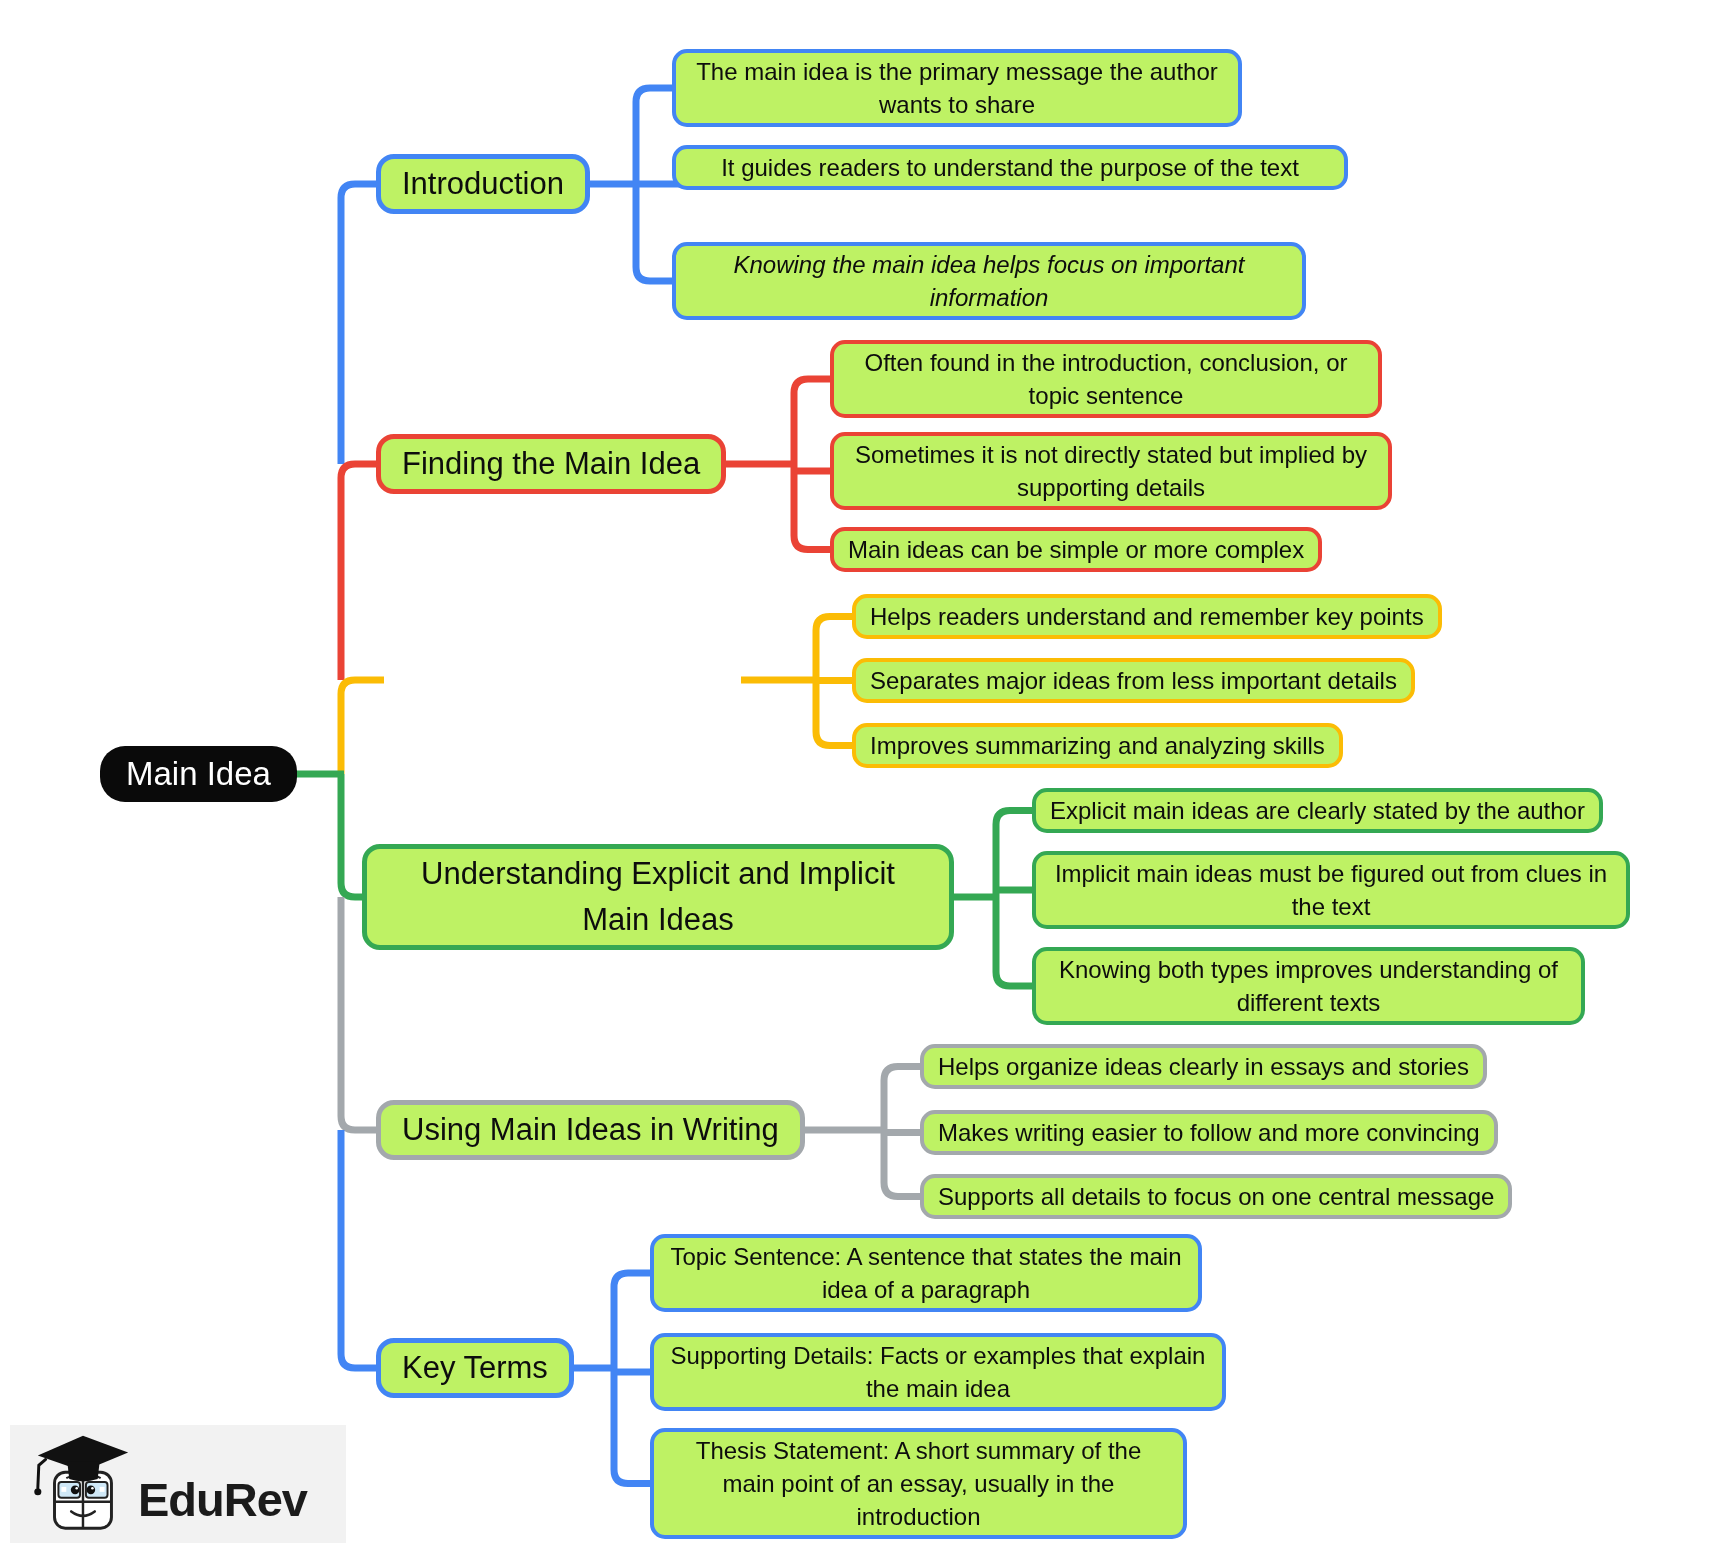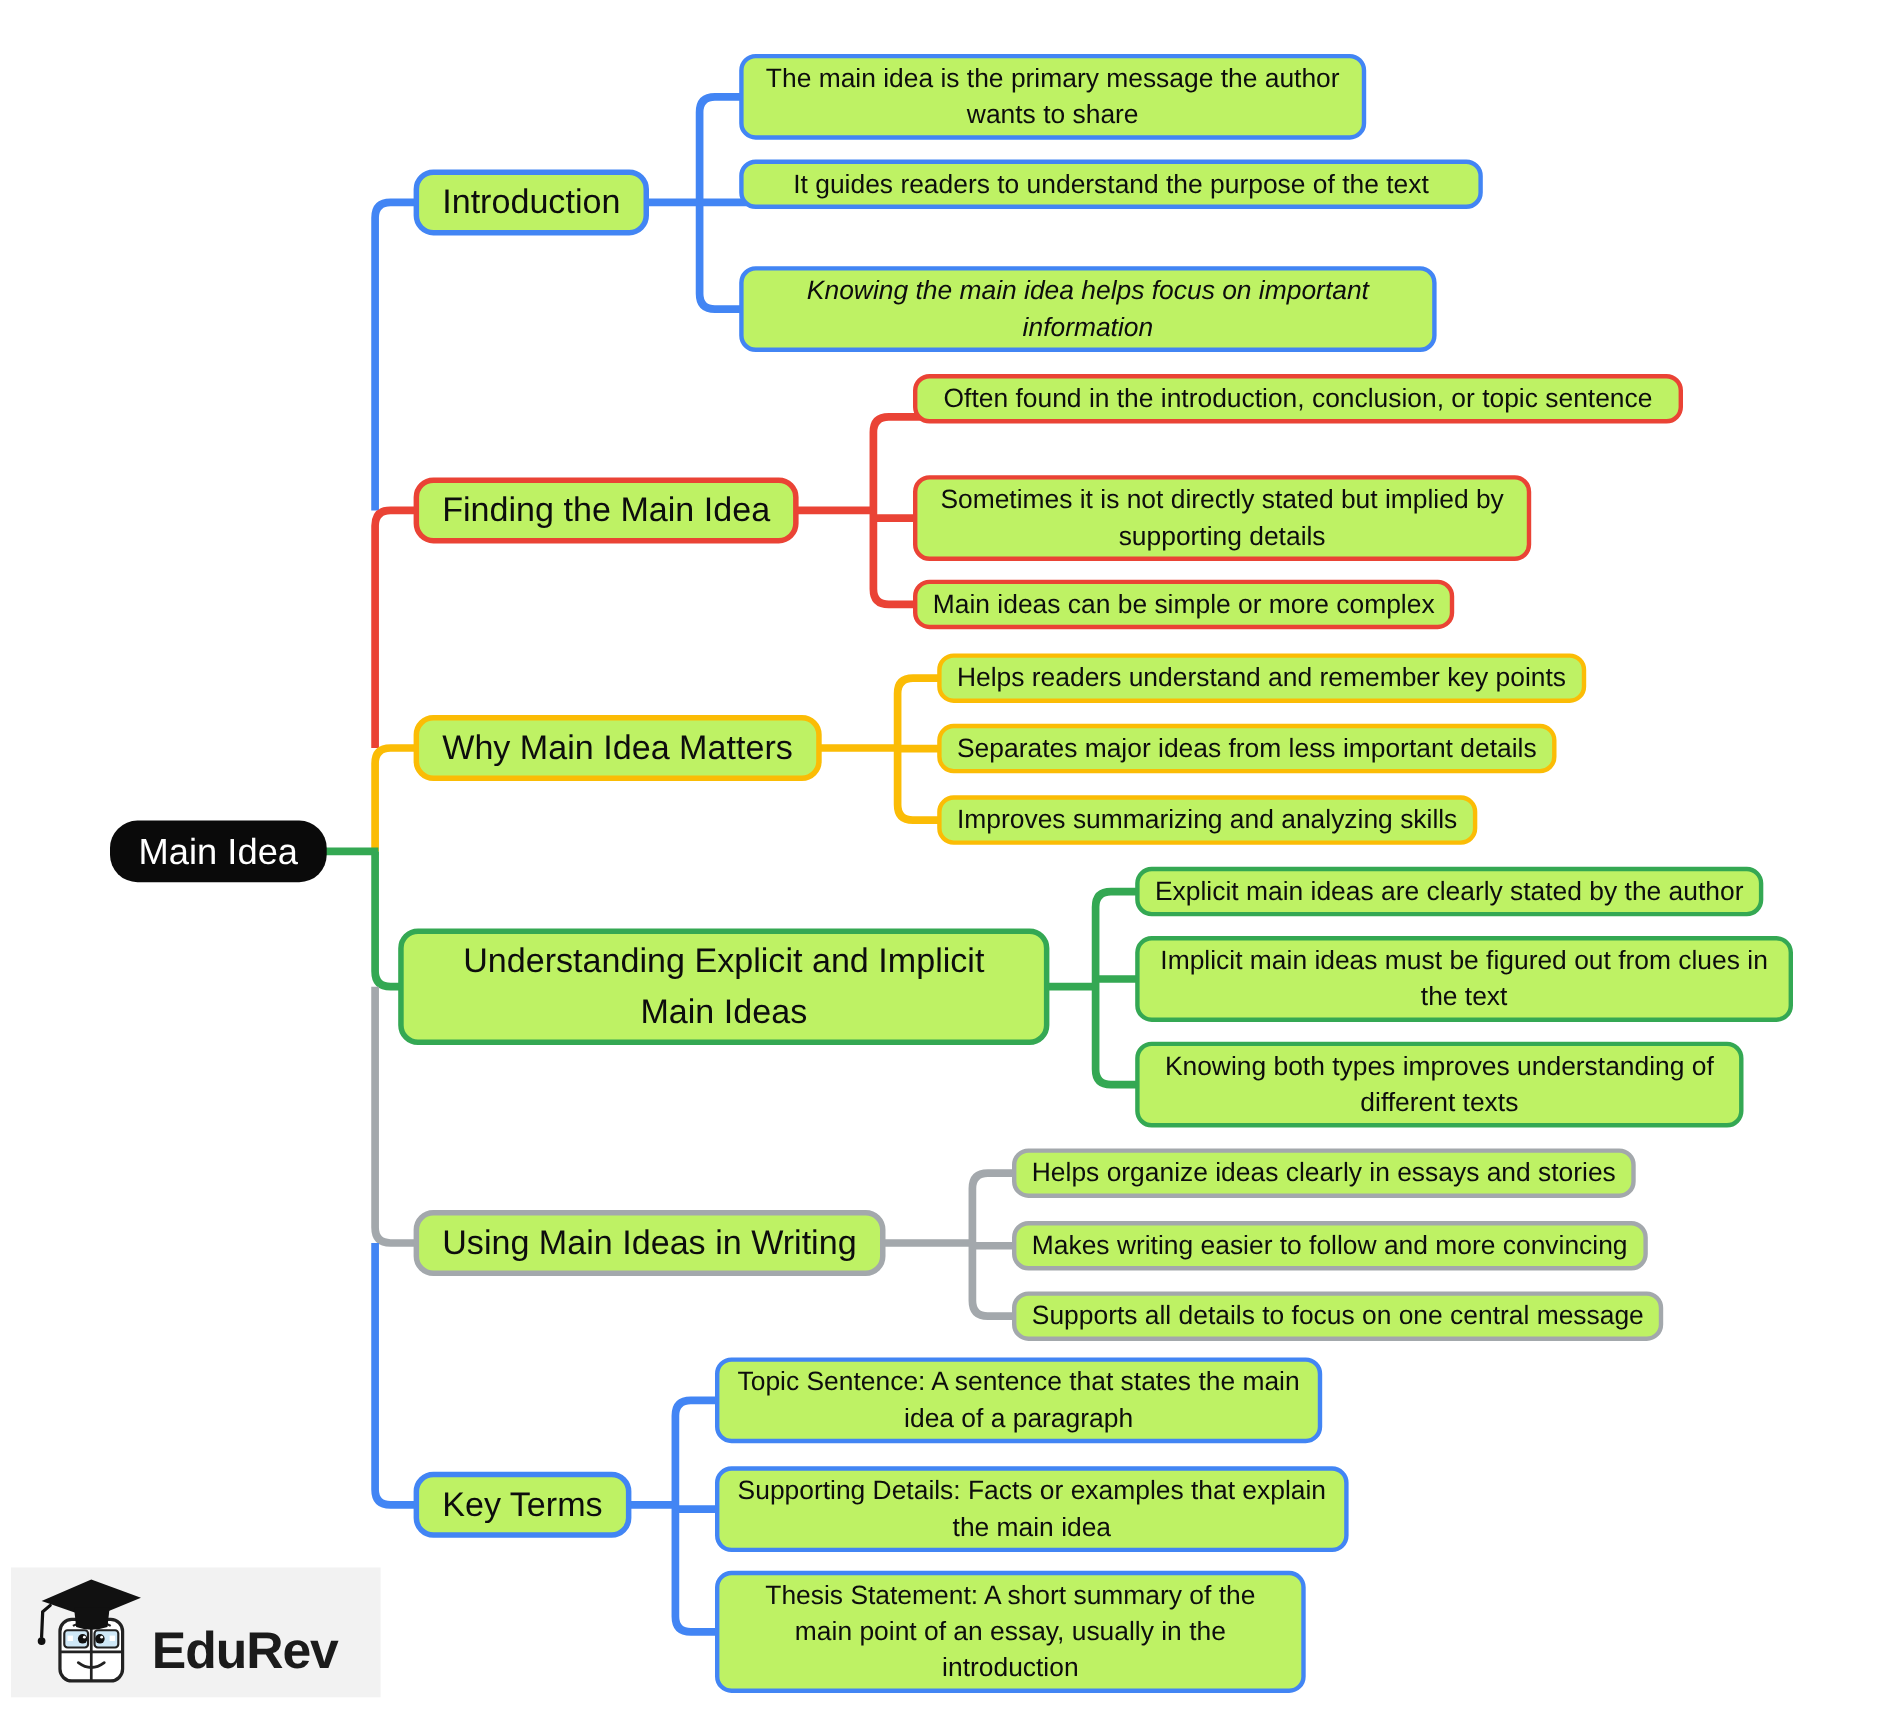--- a/index.html
+++ b/index.html
@@ -38,25 +38,24 @@
     </svg>
 
   <div class="node root-node" style="left: 100px; top: 746px; background: rgb(10, 10, 10); color: rgb(255, 255, 255);">Main Idea</div>
 
   <div class="node parent" style="left: 376px; top: 154px; border-color: rgb(66, 133, 244);">Introduction</div>
   <div class="node child" style="left: 672px; top: 49px; width: 570px; border-color: rgb(66, 133, 244);">The main idea is the primary message the author wants to share</div>
   <div class="node child" style="left: 672px; top: 145px; width: 676px; border-color: rgb(66, 133, 244);">It guides readers to understand the purpose of the text</div>
   <div class="node child" style="left: 672px; top: 242px; width: 634px; border-color: rgb(66, 133, 244); font-style: italic;">Knowing the main idea helps focus on important information</div>
 
   <div class="node parent" style="left: 376px; top: 434px; border-color: rgb(234, 67, 53);">Finding the Main Idea</div>
-  <div class="node child" style="left: 830px; top: 340px; width: 700px; border-color: rgb(234, 67, 53);">Often found in the introduction, conclusion, or topic sentence</div>
+  <div class="node child" style="left: 830px; top: 340px; width: 552px; border-color: rgb(234, 67, 53);">Often found in the introduction, conclusion, or topic sentence</div>
   <div class="node child" style="left: 830px; top: 432px; width: 562px; border-color: rgb(234, 67, 53);">Sometimes it is not directly stated but implied by supporting details</div>
   <div class="node child auto" style="left: 830px; top: 527px; border-color: rgb(234, 67, 53);">Main ideas can be simple or more complex</div>
 
-  <div class="node parent" style="left: 376px; top: 650px; border-color: rgb(251, 188, 5);">Why Main Idea Matters</div>
   <div class="node child auto" style="left: 852px; top: 594px; border-color: rgb(251, 188, 5);">Helps readers understand and remember key points</div>
   <div class="node child auto" style="left: 852px; top: 658px; border-color: rgb(251, 188, 5);">Separates major ideas from less important details</div>
   <div class="node child auto" style="left: 852px; top: 723px; border-color: rgb(251, 188, 5);">Improves summarizing and analyzing skills</div>
 
   <div class="node parent wide" style="left: 362px; top: 844px; width: 592px; border-color: rgb(52, 168, 83);">Understanding Explicit and Implicit Main Ideas</div>
   <div class="node child auto" style="left: 1032px; top: 788px; border-color: rgb(52, 168, 83);">Explicit main ideas are clearly stated by the author</div>
   <div class="node child" style="left: 1032px; top: 851px; width: 598px; border-color: rgb(52, 168, 83);">Implicit main ideas must be figured out from clues in the text</div>
   <div class="node child" style="left: 1032px; top: 947px; width: 553px; border-color: rgb(52, 168, 83);">Knowing both types improves understanding of different texts</div>
 
   <div class="node parent" style="left: 376px; top: 1100px; border-color: rgb(163, 168, 172);">Using Main Ideas in Writing</div>

